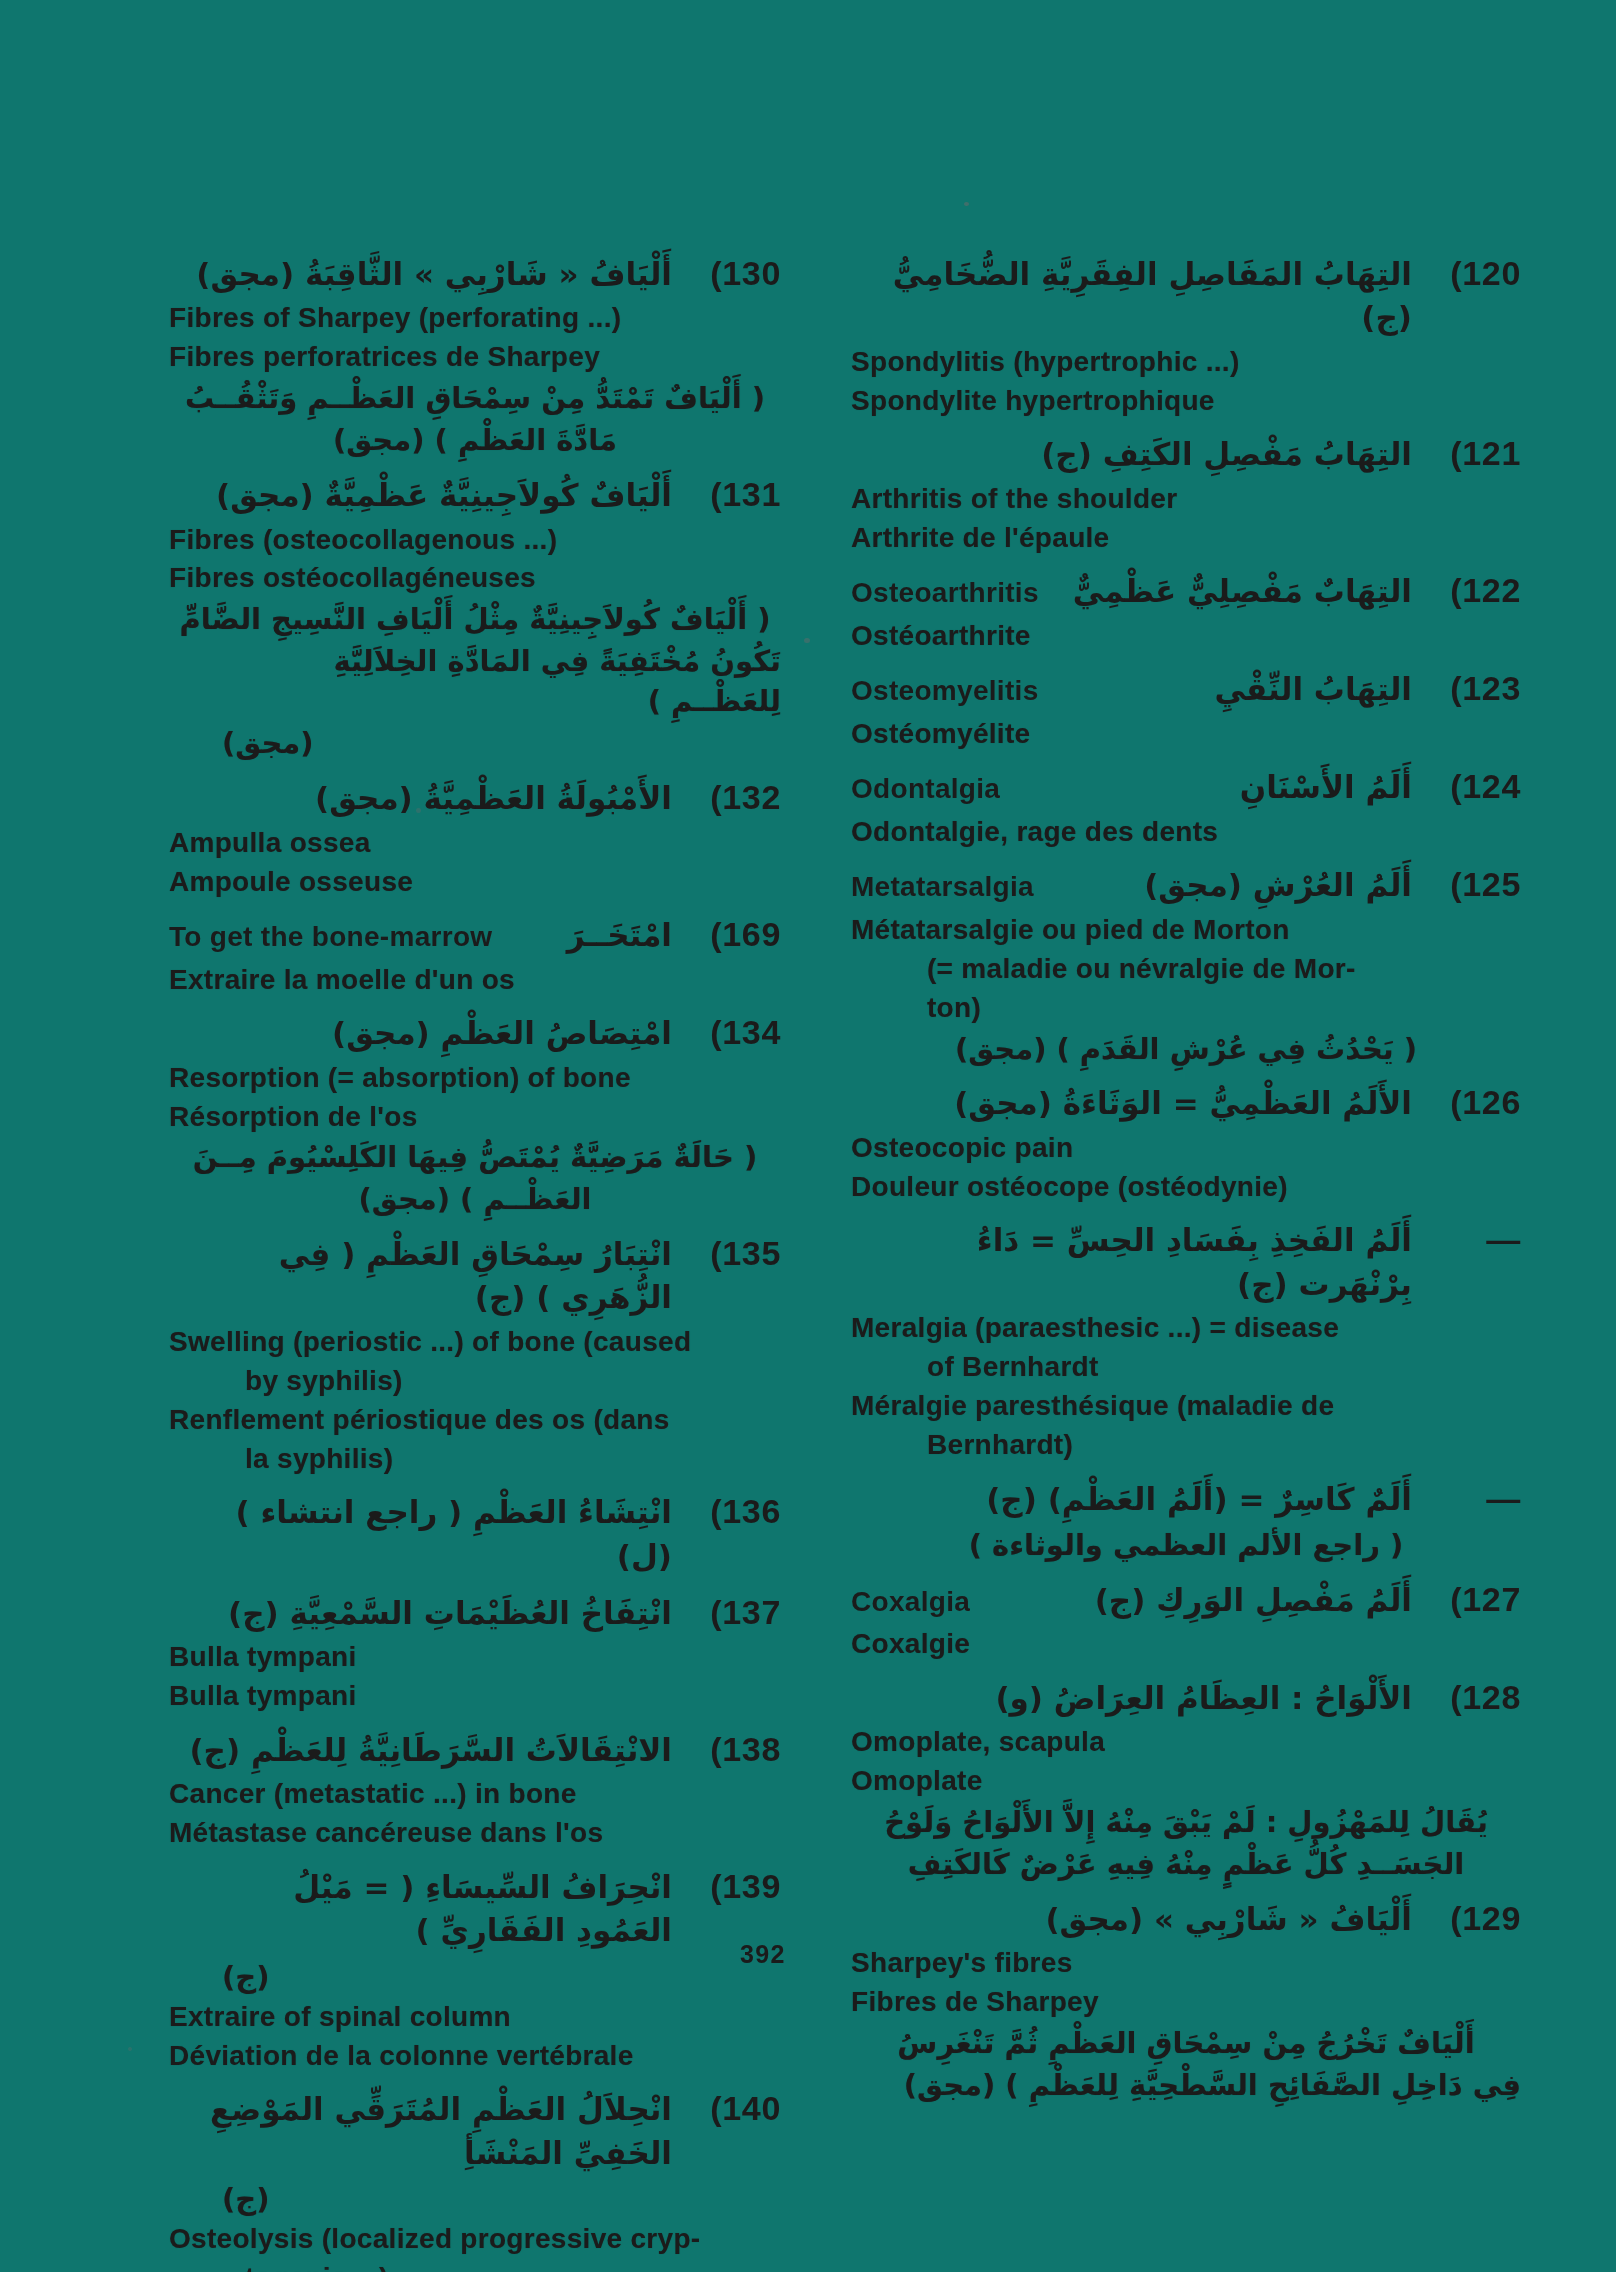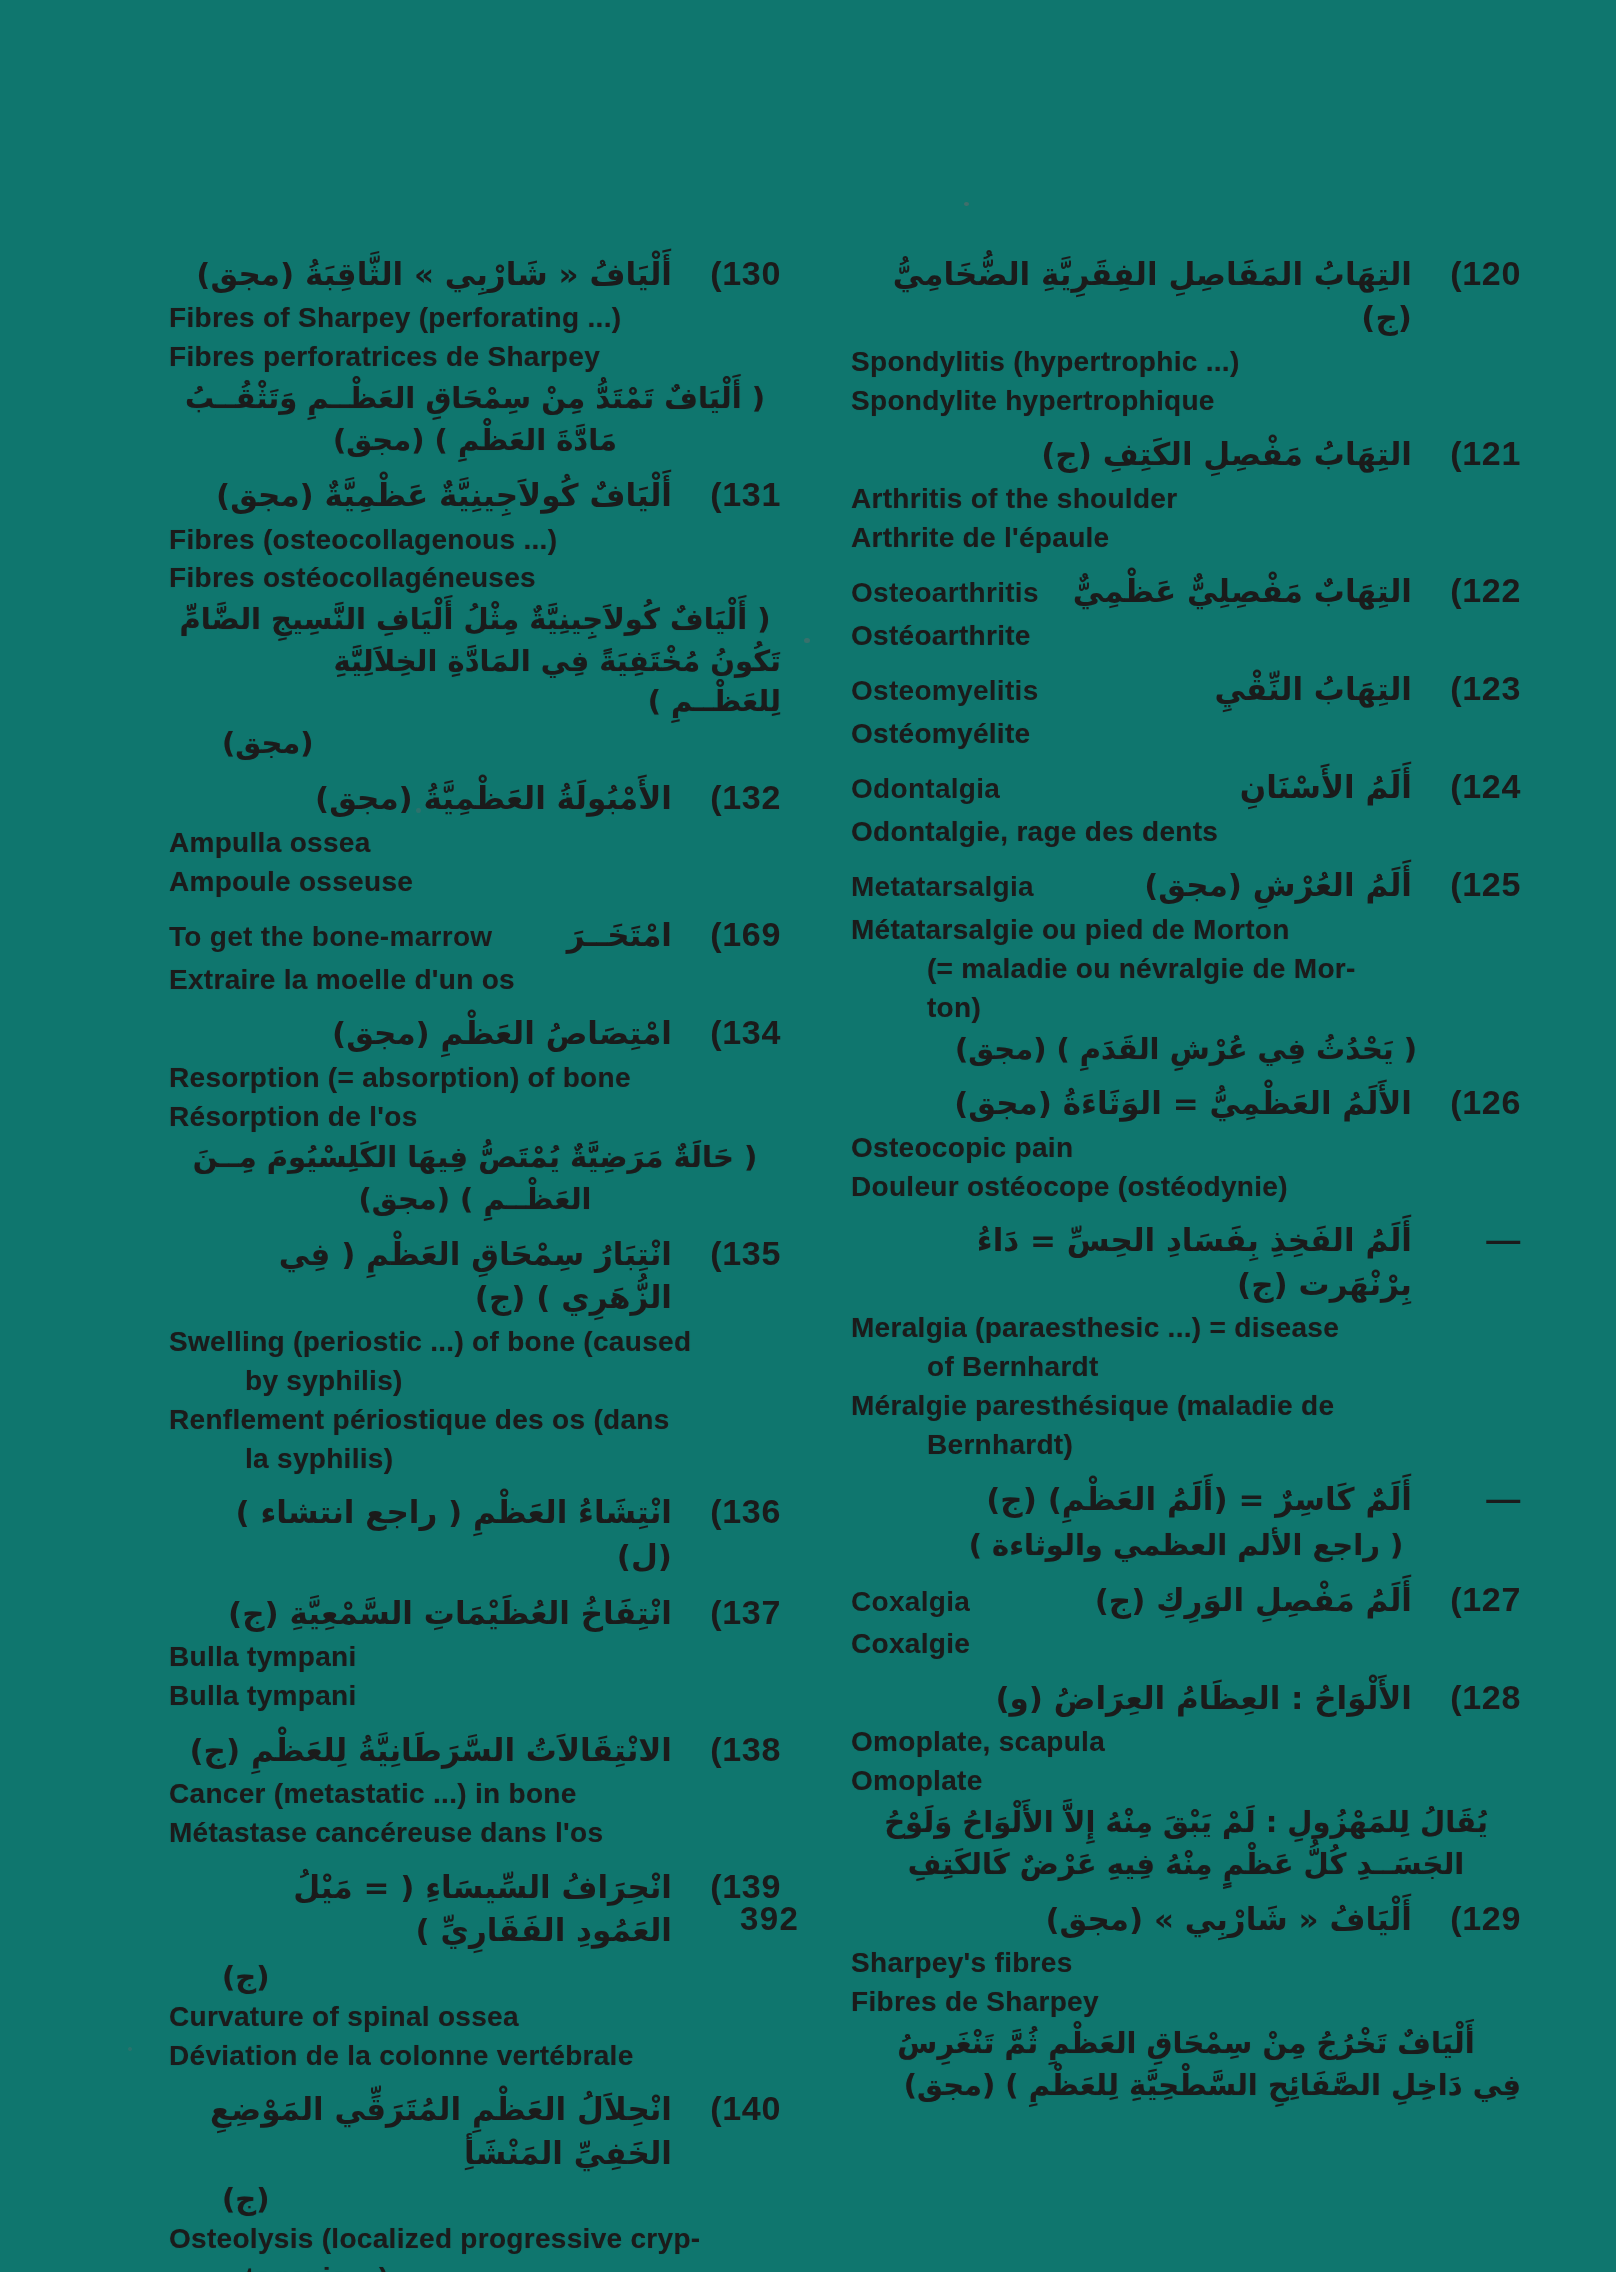--- a/index.html
+++ b/index.html
@@ -72,24 +72,24 @@
     line-height:1.38;
   }
   .l-arn{text-align:center;}
   .l-arn2{text-align:right;padding-left:116px;}
   .l-arnc{text-align:center;}
   .l-arnl{text-align:right;padding-left:5.4px;}
   .l-arj{text-align:left;padding-left:53px;}
 
   .page-number{
     position:absolute;
-    left:740px;top:1900px;
+    left:740px;top:1940px;
     font-family:"Liberation Sans","DejaVu Sans",sans-serif;
     font-weight:700;
-    font-size:33px;
+    font-size:25px;
     letter-spacing:1.4px;
   }
   .speck{position:absolute;background:#6a6a6a;border-radius:50%;}
   .speck-a{left:964px;top:202px;width:4.8px;height:4.1px;opacity:.55;}
   .speck-b{left:804px;top:638px;width:6.1px;height:5.4px;opacity:.45;}
   .speck-c{left:416px;top:808px;width:5.4px;height:4.8px;opacity:.35;}
   .speck-d{left:128px;top:2047px;width:4.1px;height:4.1px;opacity:.3;}
 </style>
 </head>
 <body>
@@ -174,21 +174,21 @@
         </div>
         <div class="line l-en">Cancer (metastatic ...) in bone</div>
         <div class="line l-fr">Métastase cancéreuse dans l'os</div>
       </div>
       <div class="entry">
         <div class="head">
           <span class="ar-head">انْحِرَافُ السِّيسَاءِ ( = مَيْلُ العَمُودِ الفَقَارِيِّ )</span>
           <span class="num">(139</span>
         </div>
         <div class="line l-arj">(ج)</div>
-        <div class="line l-en">Curvature of spinal ossea</div>
+        <div class="line l-en">Extraire of spinal column</div>
         <div class="line l-fr">Déviation de la colonne vertébrale</div>
       </div>
       <div class="entry">
         <div class="head">
           <span class="ar-head">انْحِلاَلُ العَظْمِ المُتَرَقِّي المَوْضِعِ الخَفِيِّ المَنْشَأِ</span>
           <span class="num">(140</span>
         </div>
         <div class="line l-arj">(ج)</div>
         <div class="line l-en">Osteolysis (localized progressive cryp-</div>
         <div class="line l-en2">togenic ...)</div>

